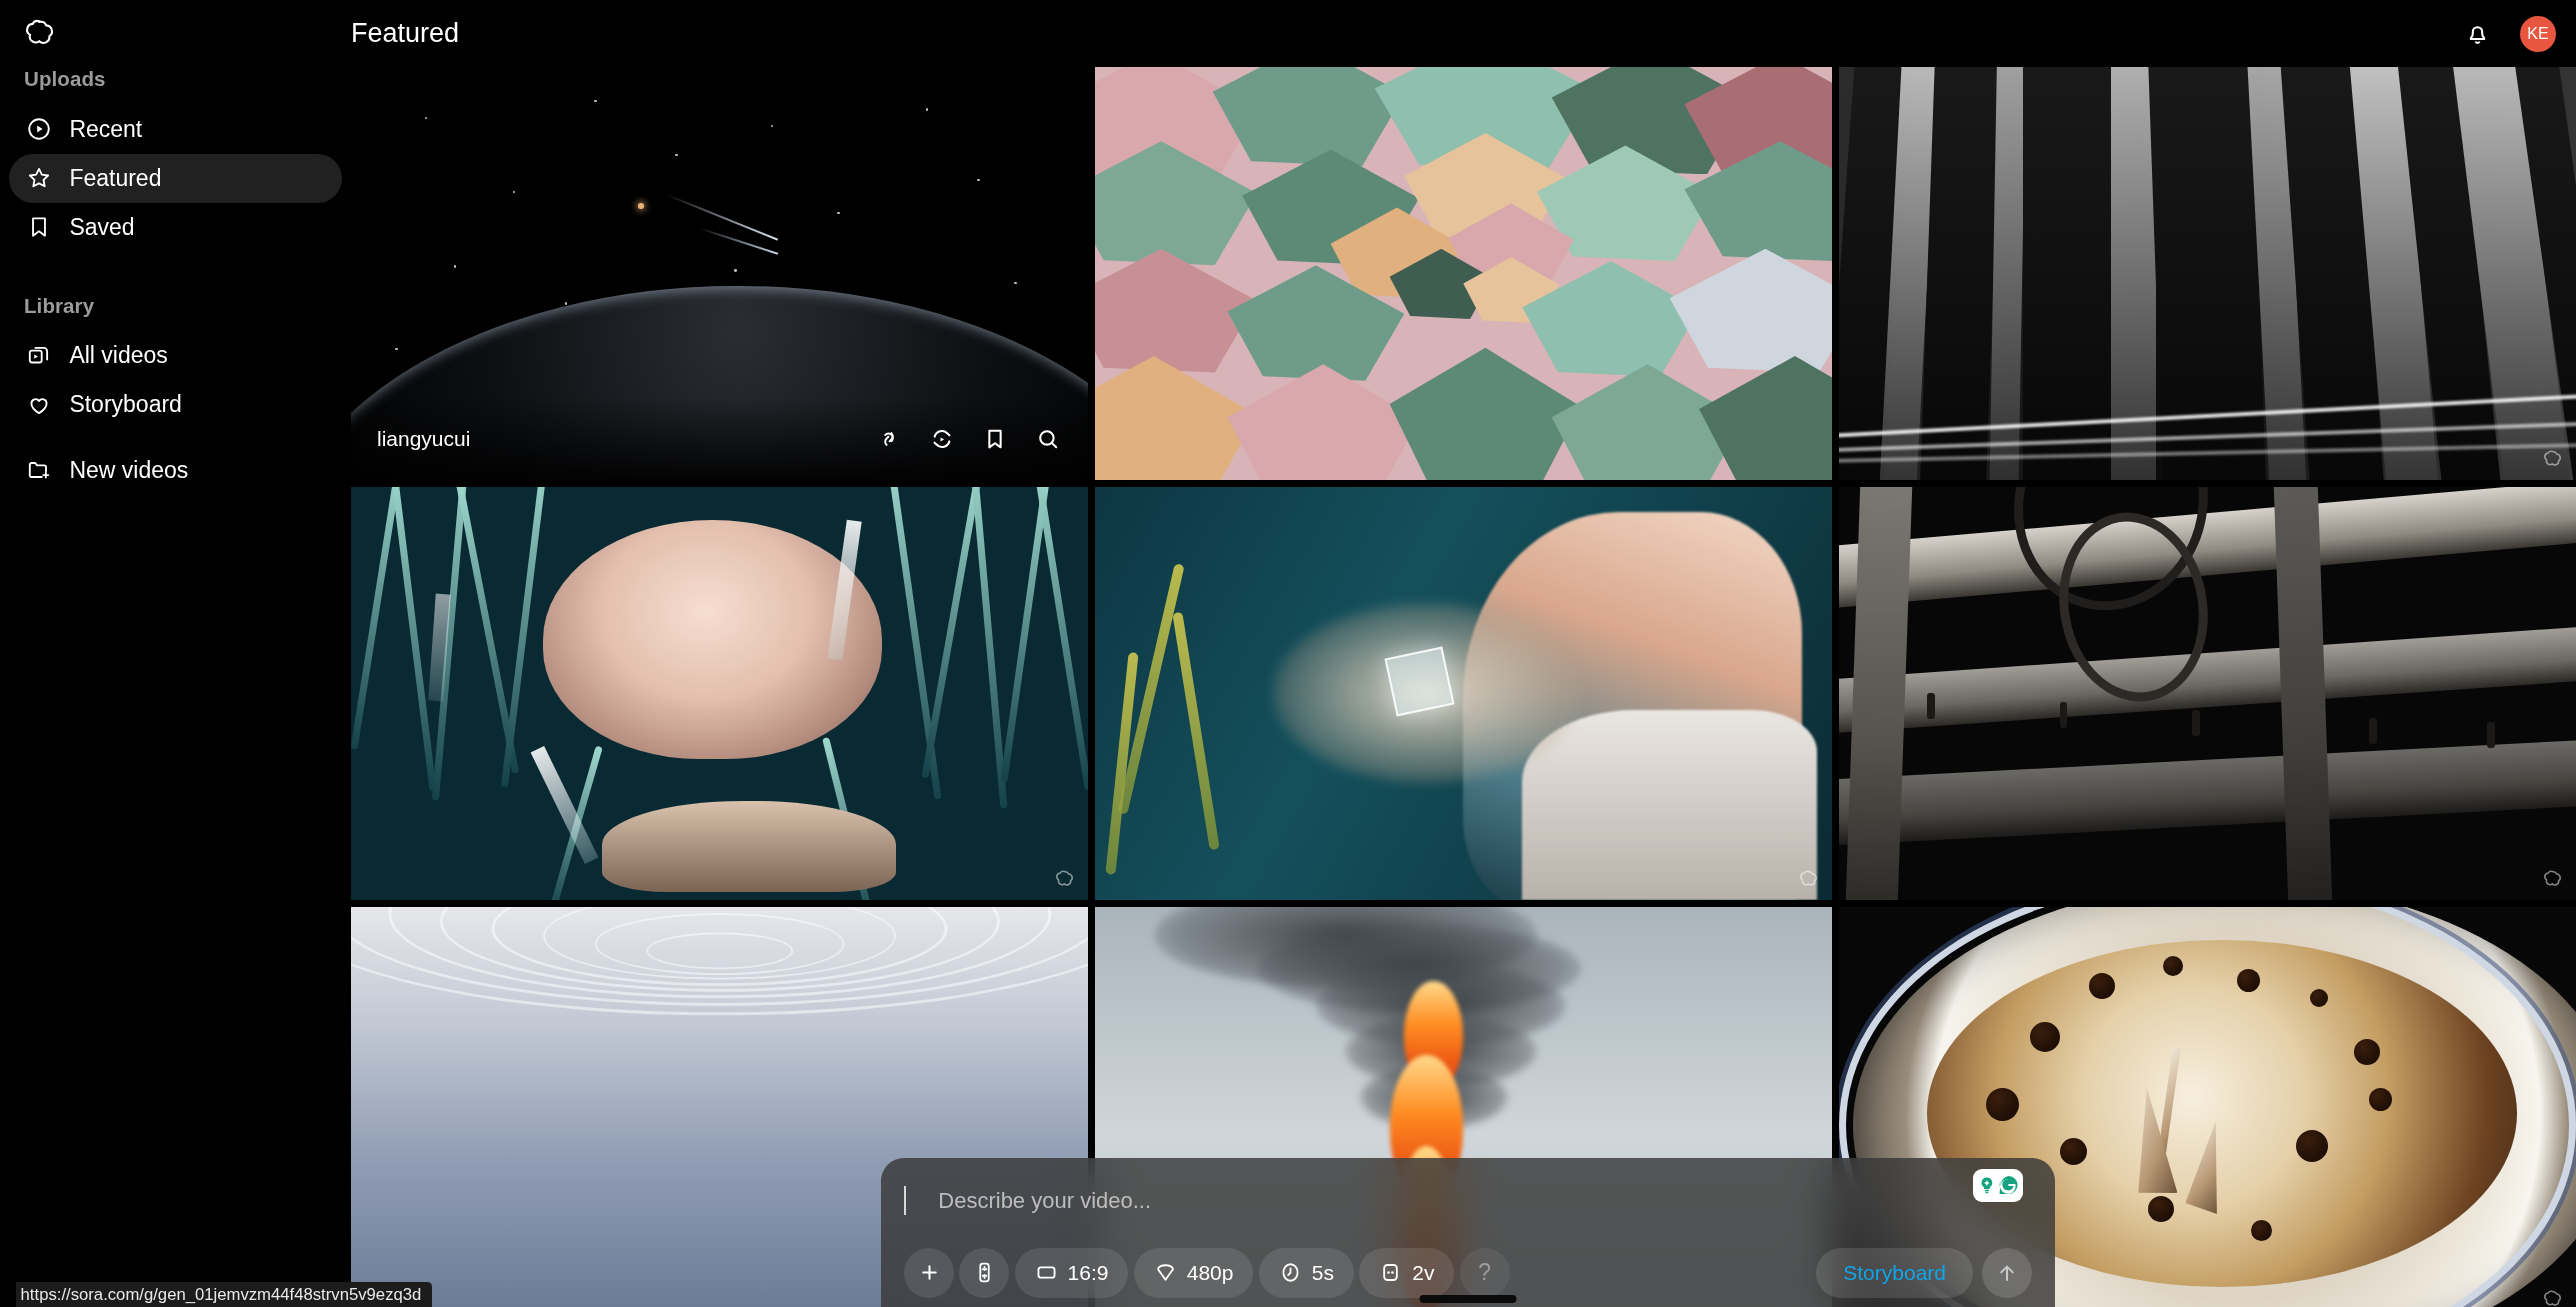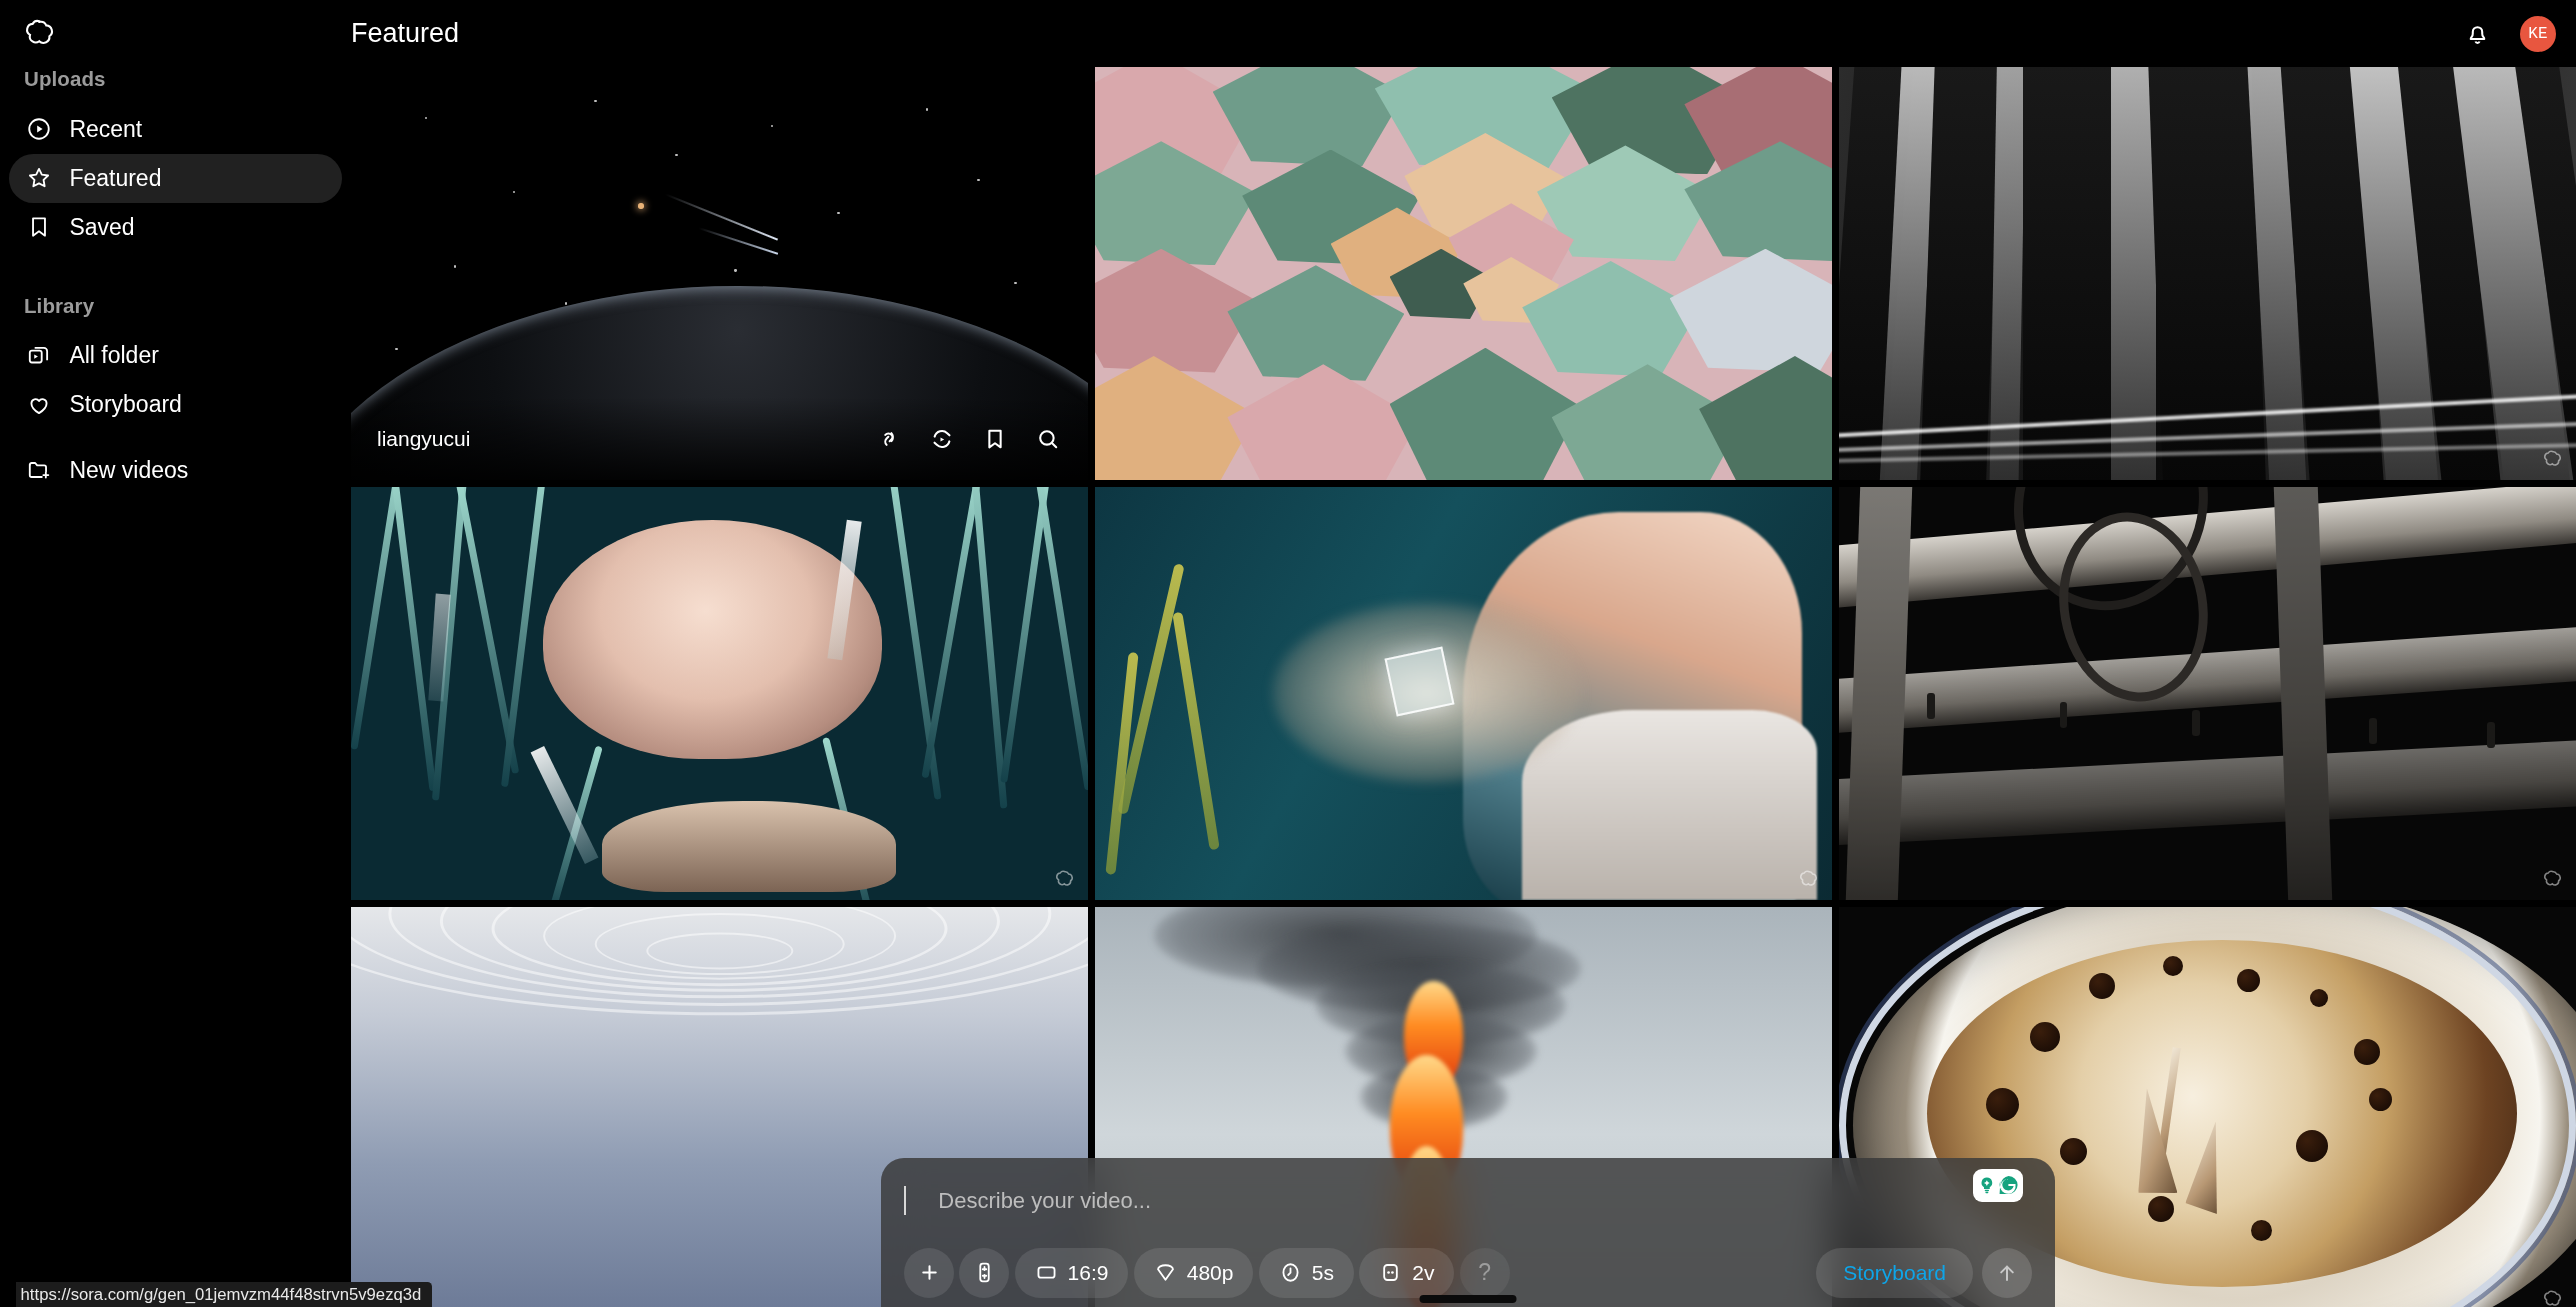--- a/index.html
+++ b/index.html
@@ -60,21 +60,20 @@
     padding-right: 20px;
   }
   .bell { width: 33px; height: 33px; display:flex; align-items:center; justify-content:center; cursor: pointer;}
   .bell svg { width: 29px; height: 29px; }
   .avatar {
     width: 36px; height: 36px; border-radius: 50%;
     background: #e8563f; color: #fff;
     display: flex; align-items: center; justify-content: center;
     font-size: 16px; font-weight: 500; letter-spacing: 0.2px;
     cursor: pointer;
-    font-family: Liberation Mono, monospace;
   }
 
   
   .grid {
     position: absolute; left: 351px; top: 67px;
     width: 2444px; height: 1241px;
     overflow: hidden;
     text-align: right;
   }
   .row { display: flex; gap: 6.8px; margin-bottom: 6.8px; }
@@ -409,21 +408,21 @@
         <div class="side-head">Library</div>
         <div class="side-list">
           <div class="side-item">
             <span class="side-ico">
               <svg viewBox="0 0 24 24" fill="none" stroke="#fff" stroke-width="1.7" stroke-linejoin="round">
                 <rect x="3.5" y="7" width="11" height="11" rx="2"></rect>
                 <path d="M8 4.5h8.5A3 3 0 0 1 19.5 7.5V16"></path>
                 <path d="M7.6 10.5l3.4 2-3.4 2z" fill="#fff" stroke="none"></path>
               </svg>
             </span>
-            <span>All folder</span>
+            <span>All videos</span>
           </div>
           <div class="side-item">
             <span class="side-ico">
               <svg viewBox="0 0 24 24" fill="none" stroke="#fff" stroke-width="1.7" stroke-linejoin="round">
                 <path d="M12 19.5s-7-4.3-7-9a3.8 3.8 0 0 1 7-2.1A3.8 3.8 0 0 1 19 10.5c0 4.7-7 9-7 9z"></path>
               </svg>
             </span>
             <span>Storyboard</span>
           </div>
           <div class="side-item" style="margin-top:16.7px;">

